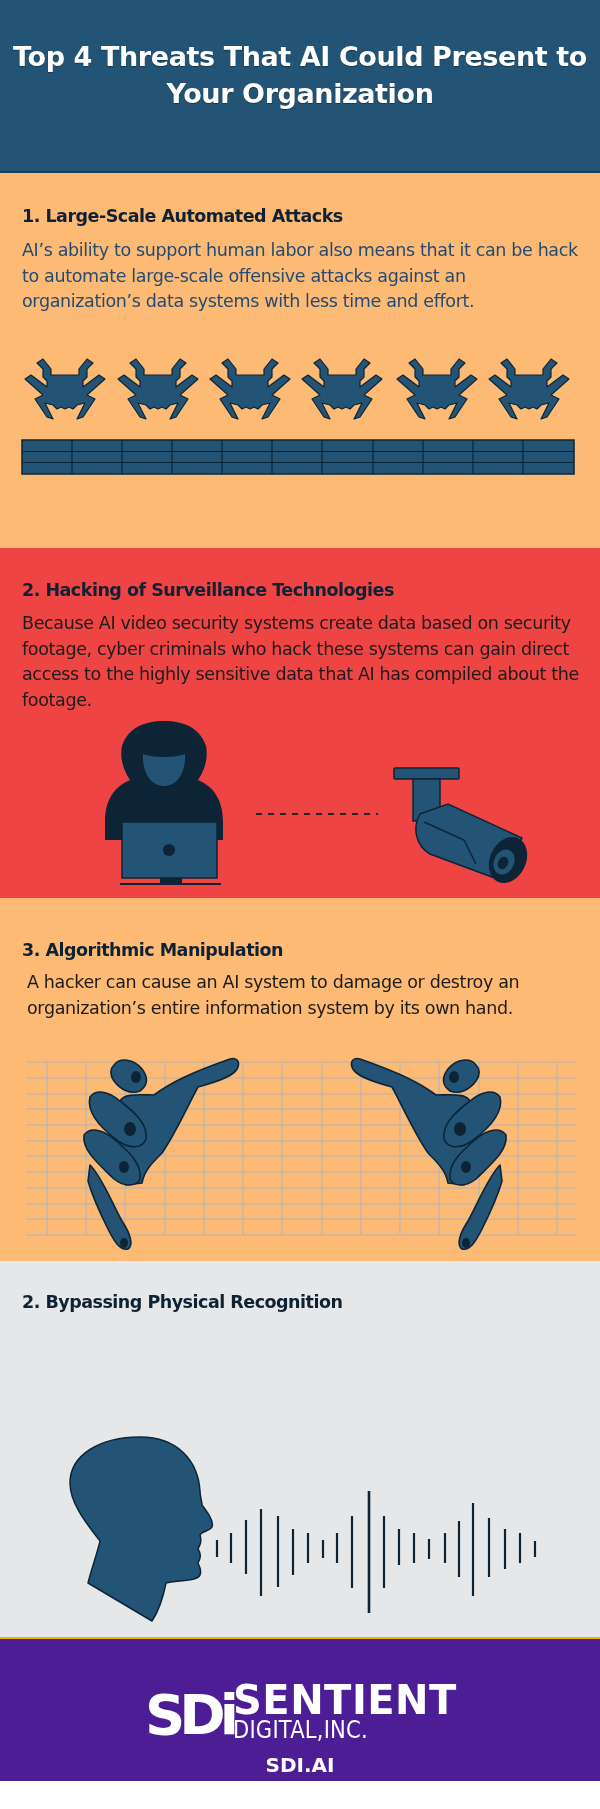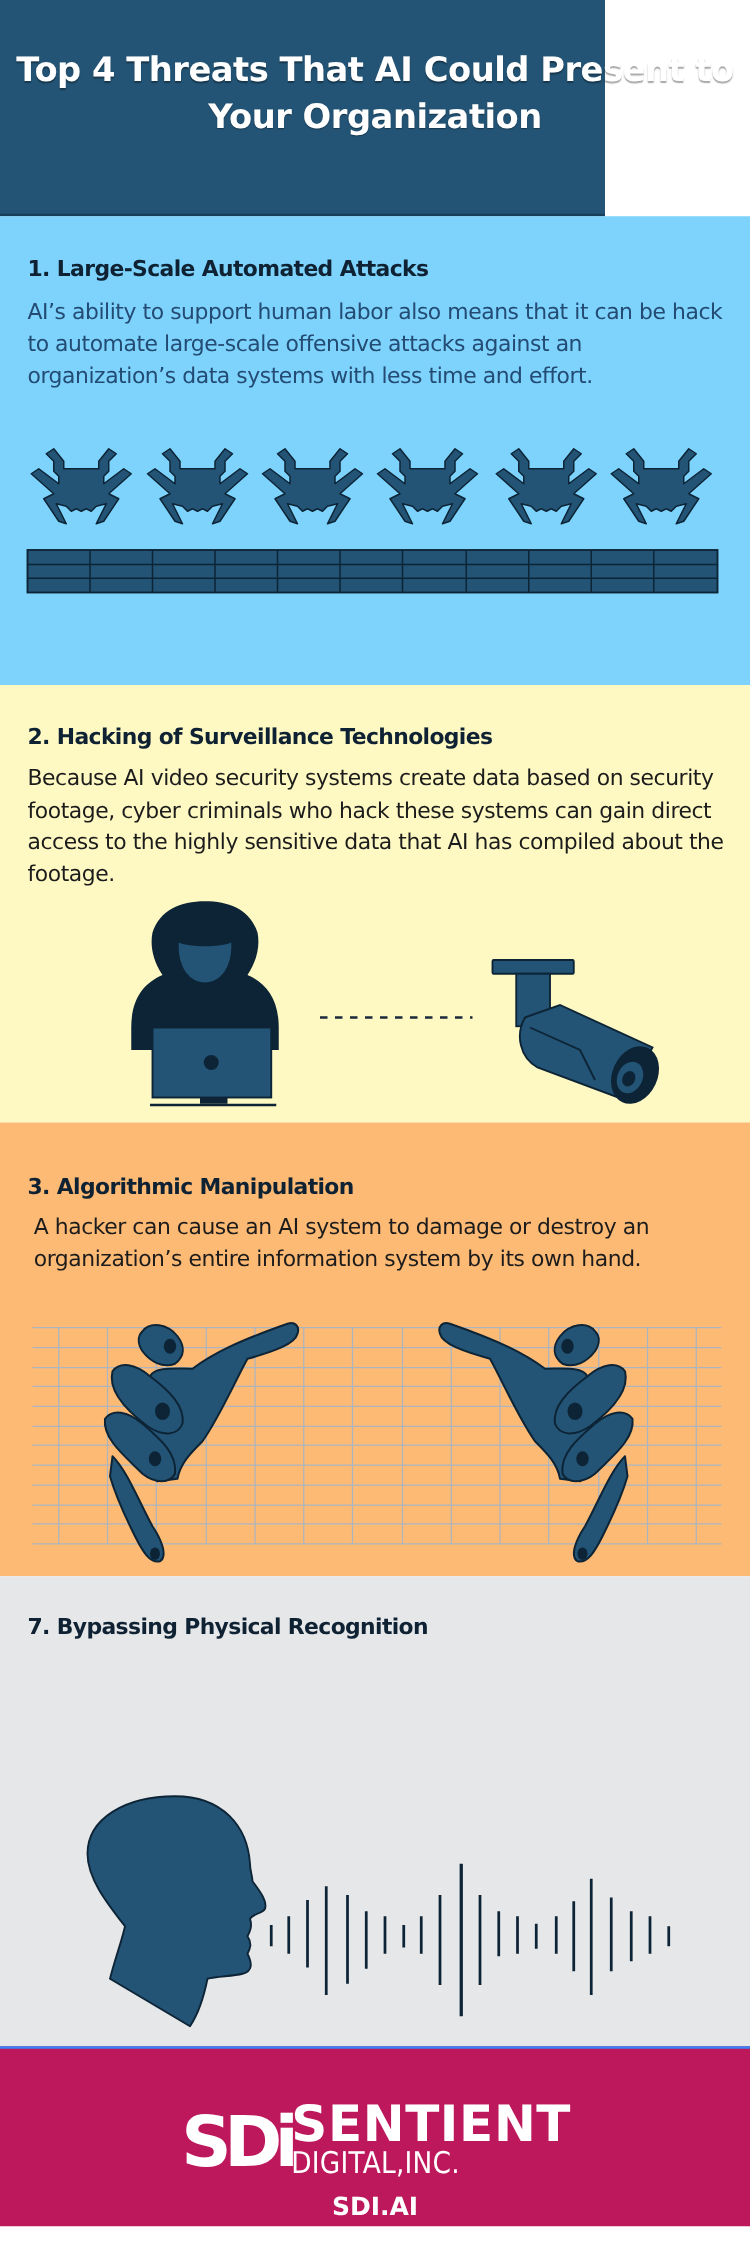--- a/index.html
+++ b/index.html
@@ -1,33 +1,33 @@
 <!DOCTYPE html>
 <html><head>
 <meta charset="utf-8">
 <style>
   * { margin: 0; padding: 0; box-sizing: border-box; }
   html, body { width: 600px; background: #ffffff; }
   body { font-family: "Liberation Sans", "DejaVu Sans", sans-serif; position: relative; height: 1809px; overflow: hidden; }
 
-  .header { position: absolute; left: 0; top: 0; width: 484px; height: 173px; background: #235475; border-bottom: 2px solid #183e59; }
+  .header { position: absolute; left: 0; top: 0; width: 600px; height: 173px; background: #235475; border-bottom: 2px solid #183e59; }
   .header h1 { position: absolute; left: 0; top: 38px; width: 600px; text-align: center; color: #ffffff; font-family: "DejaVu Sans", sans-serif; font-weight: bold; font-size: 27px; line-height: 37px; letter-spacing: -0.4px; text-shadow: 0 1px 1px rgba(0,0,0,0.35); }
 
   .section { position: absolute; left: 0; width: 600px; }
-  .sec1 { top: 173px; height: 381px; background: #7dd3fc; }
-  .sec2 { top: 548px; height: 350px; background: #fef9c3; }
+  .sec1 { top: 173px; height: 381px; background: #fdba74; }
+  .sec2 { top: 548px; height: 350px; background: #ef4444; }
   .sec3 { top: 898px; height: 363px; background: #fdba74; }
   .sec4 { top: 1261px; height: 376px; background: #e6e7e9; }
 
   .sec-title { position: absolute; left: 22px; font-family: "DejaVu Sans", sans-serif; font-weight: bold; font-size: 17.5px; color: #0f2233; letter-spacing: -0.5px; white-space: nowrap; }
   .sec-body { position: absolute; left: 22px; width: 560px; font-family: "DejaVu Sans", sans-serif; font-size: 17.5px; line-height: 25.5px; letter-spacing: -0.35px; }
   .sec1 .sec-body { color: #234b73; }
   .sec2 .sec-body, .sec3 .sec-body, .sec4 .sec-body { color: #1c1c1c; }
 
-  .footer { position: absolute; left: 0; top: 1637px; width: 600px; height: 144px; background: #be185d; border-top: 2px solid #3b82f6; }
+  .footer { position: absolute; left: 0; top: 1637px; width: 600px; height: 144px; background: #4c1d95; border-top: 2px solid #eab308; }
   .logo-mark { position: absolute; left: 145px; top: 48px; color: #fff; font-family: "DejaVu Sans", sans-serif; font-weight: bold; font-size: 56px; line-height: 56px; letter-spacing: -6px; }
   .logo-name { position: absolute; left: 233px; top: 46px; color: #fff; font-family: "DejaVu Sans", sans-serif; font-weight: bold; font-size: 40px; line-height: 30px; letter-spacing: 0.5px; }
   .logo-sub { position: absolute; left: 233px; top: 78px; color: #fff; font-family: "DejaVu Sans", sans-serif; font-weight: normal; font-size: 24px; line-height: 26px; letter-spacing: 0.2px; transform: scaleX(0.88); transform-origin: left; }
   .footer-url { position: absolute; left: 0; top: 114px; width: 600px; text-align: center; color: #fff; font-family: "DejaVu Sans", sans-serif; font-weight: bold; font-size: 20px; }
 
   svg { position: absolute; overflow: visible; }
 </style>
 </head>
 <body>
 
@@ -174,21 +174,21 @@
     <g fill="#0d2436">
       <ellipse cx="56" cy="24" rx="5" ry="6"></ellipse>
       <ellipse cx="50" cy="76" rx="6" ry="7"></ellipse>
       <ellipse cx="44" cy="114" rx="5" ry="6"></ellipse>
       <ellipse cx="44" cy="190" rx="4" ry="5"></ellipse>
     </g>
   </svg>
 </div>
 
 <div class="section sec4">
-  <div class="sec-title" style="top:31px;">7. Bypassing Physical Recognition</div>
+  <div class="sec-title" style="top:31px;">2. Bypassing Physical Recognition</div>
 
   <svg width="160" height="195" style="left:60px;top:172px;">
     <path d="M28,150 C32,134 38,118 40,108 C26,90 10,70 10,50 C10,22 40,4 80,4 C118,4 138,28 140,58 C140,64 142,68 142,72 C148,80 154,88 152,94 C150,98 142,98 140,102 C142,108 140,112 138,116 C142,122 140,126 138,130 C142,138 142,144 134,146 C126,148 114,148 106,150 C104,160 100,176 92,188 Z" fill="#235475" stroke="#0d2436" stroke-width="1.5" stroke-linejoin="round"></path>
   </svg>
 
   <svg width="600" height="140" style="left:0;top:220px;">
     <g stroke="#0d2436" stroke-width="2.2" stroke-linecap="butt">
       <line x1="217" y1="59" x2="217" y2="76"></line>
       <line x1="231" y1="52" x2="231" y2="82"></line>
       <line x1="246" y1="39" x2="246" y2="93"></line>

